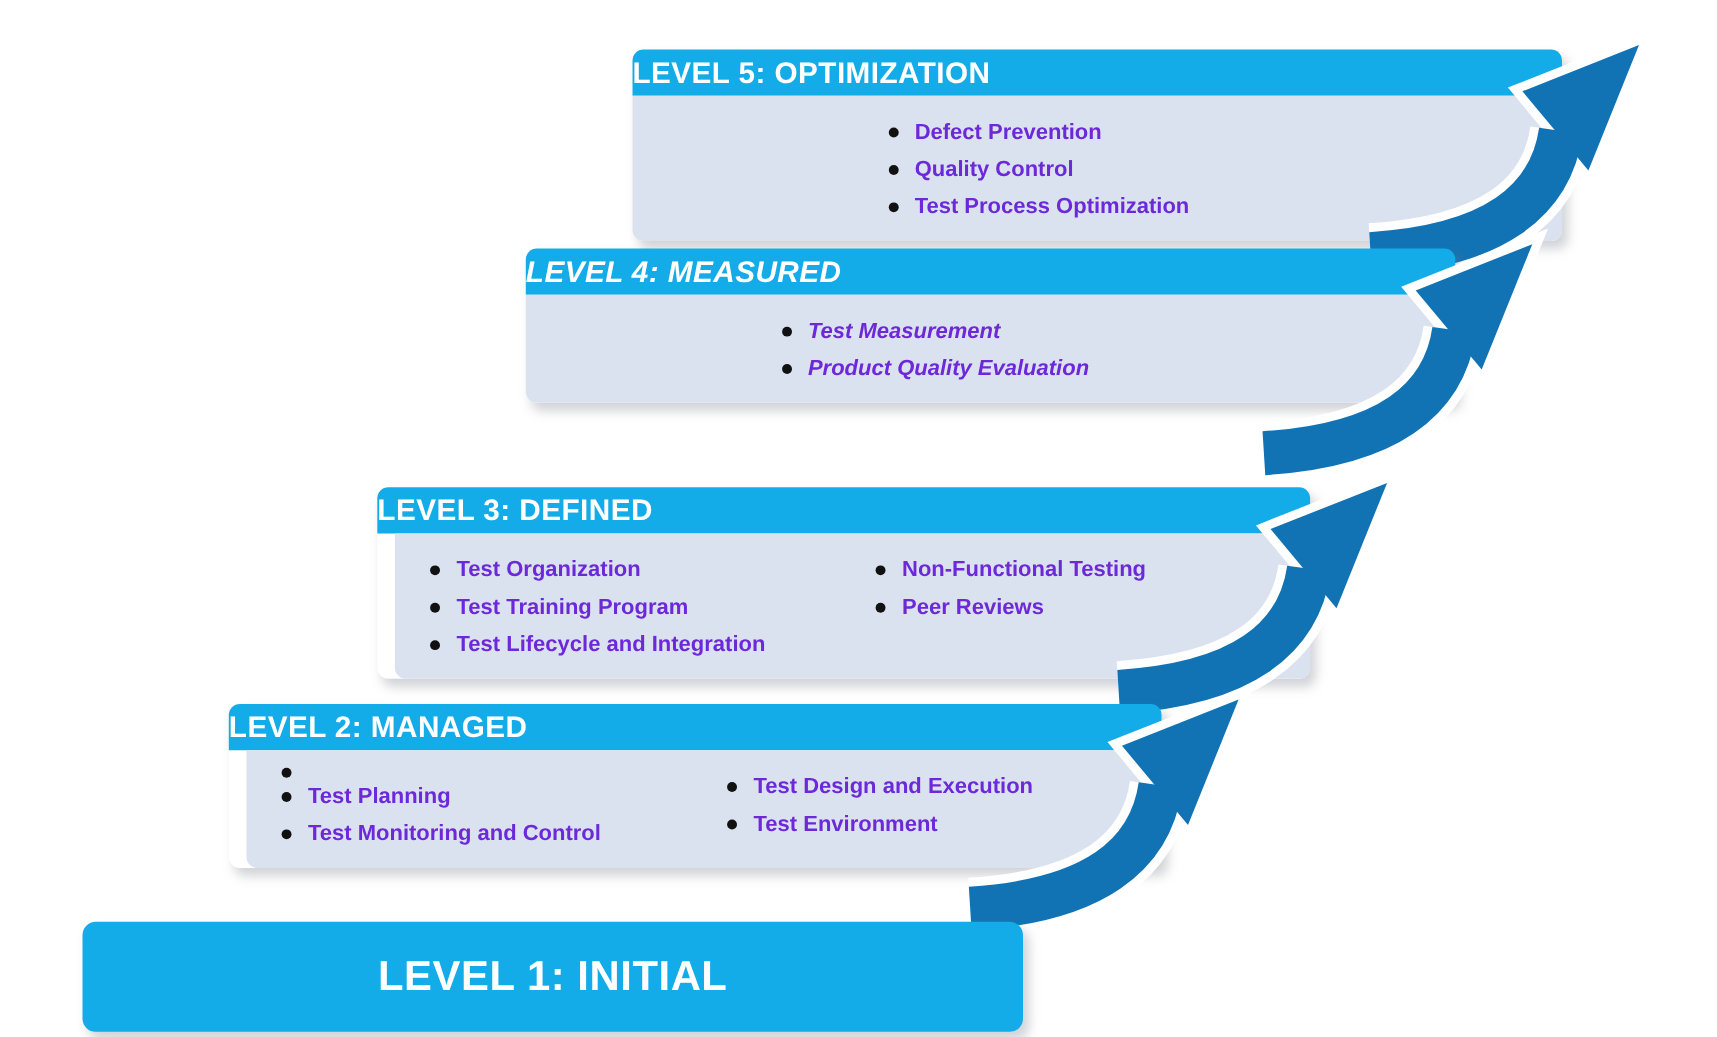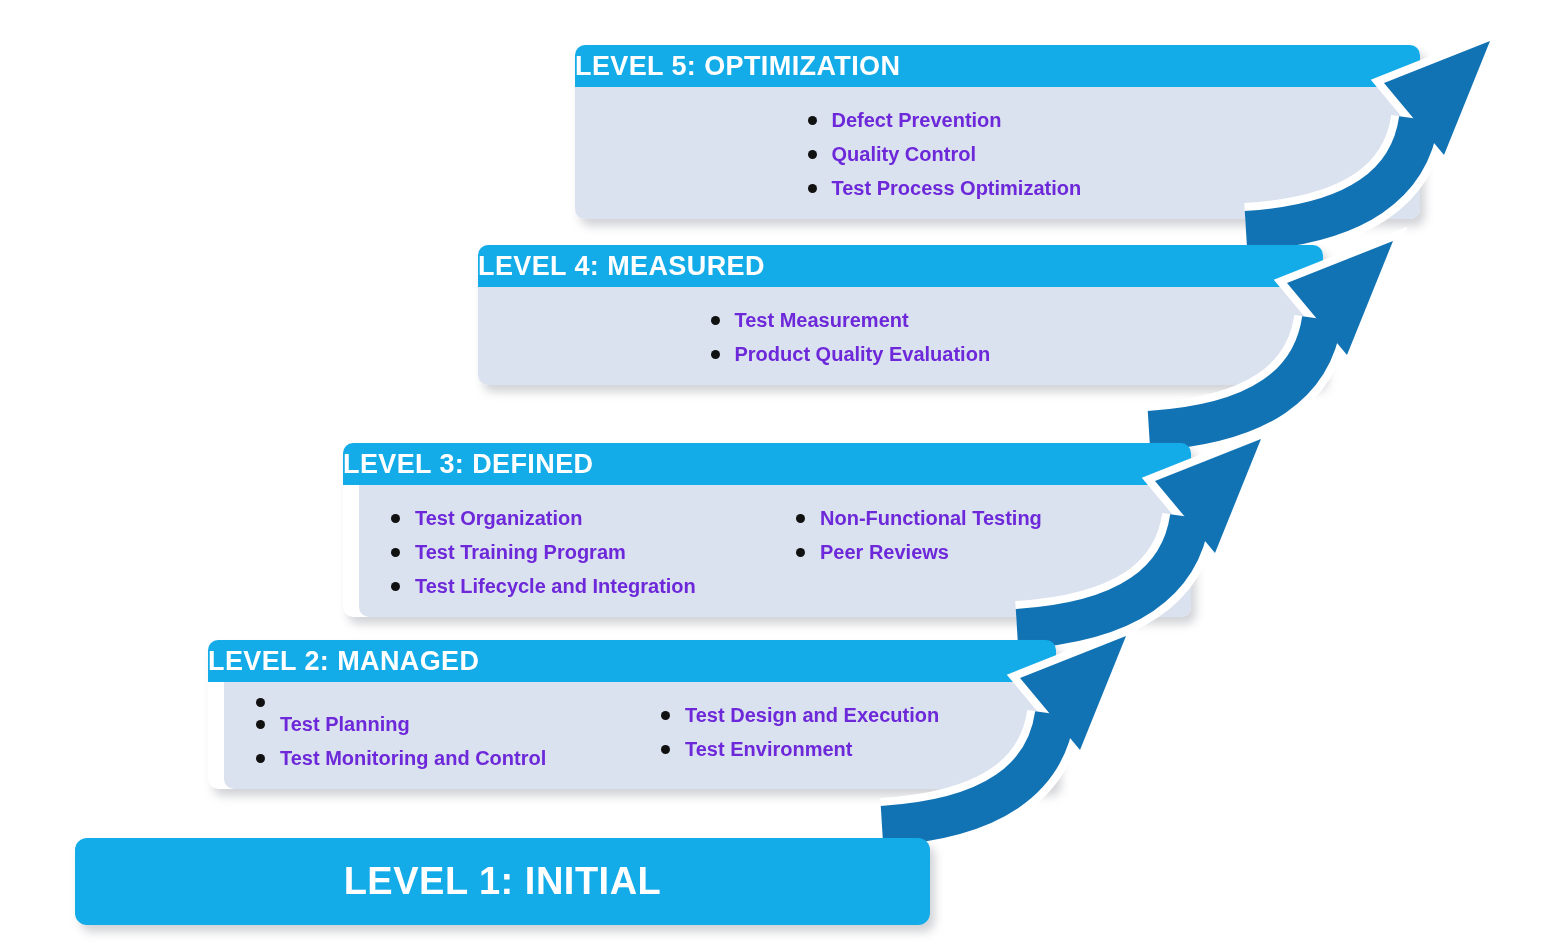--- a/index.html
+++ b/index.html
@@ -62,21 +62,21 @@
     top: -14px;
     right: -88px;
     overflow: visible;
     pointer-events: none;
   }
   .level1 {
     position: absolute;
     left: 75px;
     top: 838px;
     width: 855px;
-    height: 87px;
+    height: 100px;
     background: #14ace8;
     border-radius: 12px;
     display: flex;
     align-items: center;
     justify-content: center;
     color: #ffffff;
     font-size: 38px;
     font-weight: 600;
     letter-spacing: 0.5px;
     box-shadow: 5px 7px 10px rgba(125,130,140,0.35);
@@ -108,21 +108,21 @@
       </ul>
     </div>
     <svg class="arrow" viewBox="0 0 270 210">
       <path d="M 8 200 C 120 193, 172 152, 181 88" fill="none" stroke="#ffffff" stroke-width="56"></path>
       <polygon points="252,10 146,52 206,124" fill="#ffffff" stroke="#ffffff" stroke-width="16"></polygon>
       <path d="M 8 200 C 120 193, 172 152, 181 88" fill="none" stroke="#1273b4" stroke-width="40"></path>
       <polygon points="252,10 146,52 206,124" fill="#1273b4"></polygon>
     </svg>
   </div>
 
-  <div class="block" style="left:478px; top:245px; width:845px;">
+  <div class="block" style="left:478px; top:226px; width:845px;font-style:italic;">
     <div class="header">
       <span>LEVEL 4: MEASURED</span>
     </div>
     <div class="body single">
       <ul class="col">
         <li>
             <span class="dot"></span>
             <span>Test Measurement</span>
           </li>
         <li>

